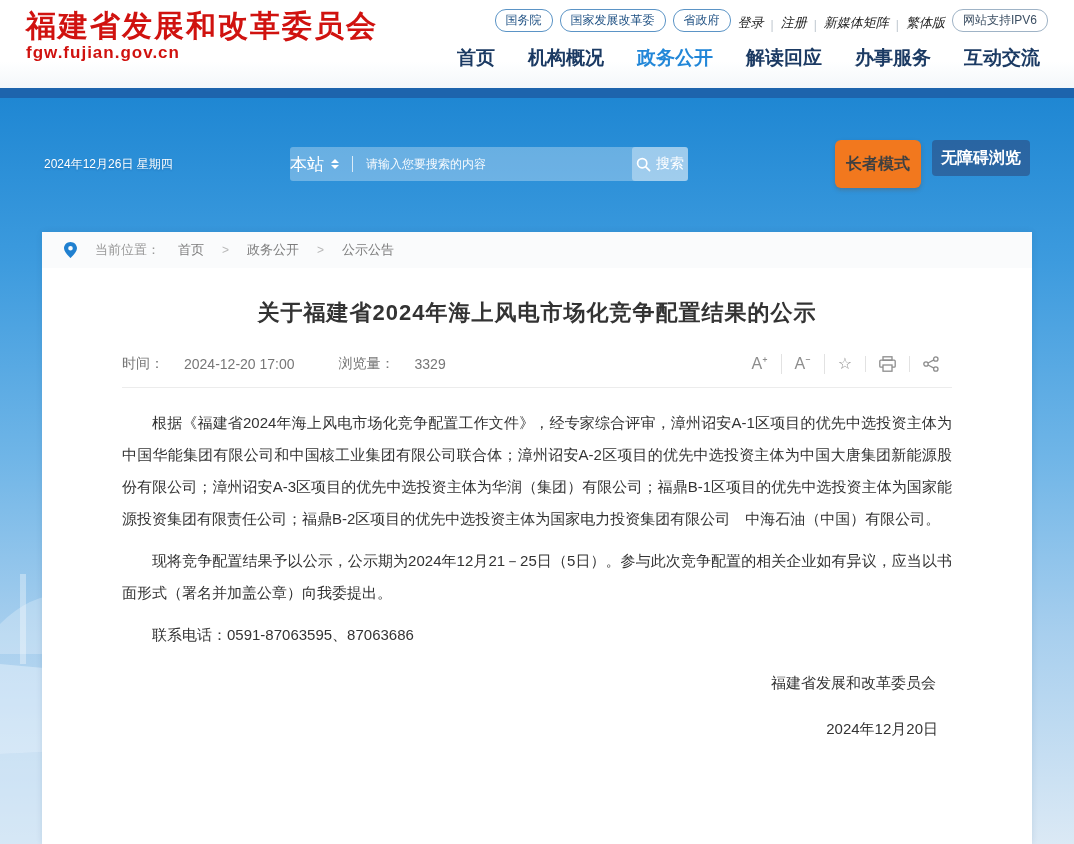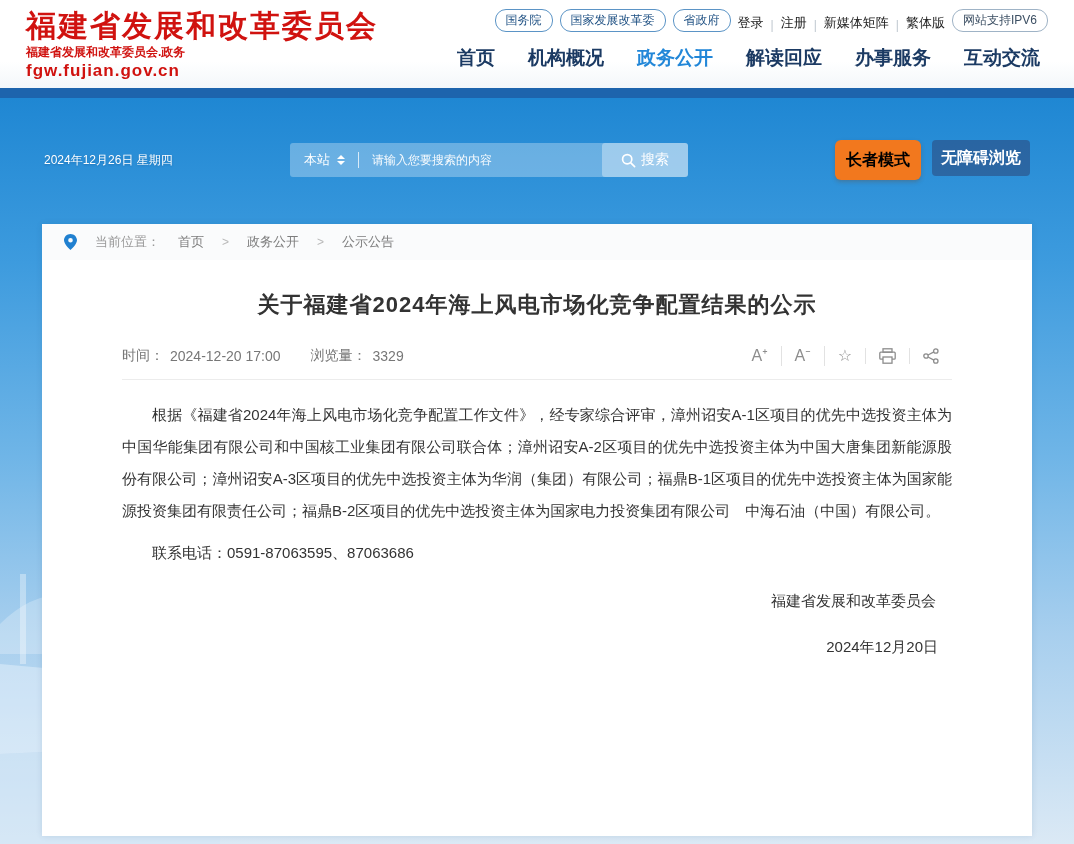--- a/index.html
+++ b/index.html
@@ -20,21 +20,21 @@
   }
   .logo-sub { font-size: 12px; font-weight: bold; color: var(--accent-red, #d0120f); margin-top: 1px; }
   .logo-domain { font-size: 17px; font-weight: bold; color: var(--accent-red, #d0120f); letter-spacing: 1px; }
   .header-right { display: flex; flex-direction: column; align-items: flex-end; padding-top: 9px; }
   .top-links { display: flex; align-items: flex-end; gap: 7px; font-size: 12px; }
   .pill {
     border: 1px solid #5b94c6; border-radius: 11px; padding: 2px 10px;
     color: #1d4f82; cursor: pointer; white-space: nowrap;
   }
   .pill.gray { border-color: #9fb3c6; color: #3c4f63; }
-  .txt-link { color: #222; font-size: 13px; cursor: pointer; white-space: nowrap; }
+  .txt-link { color: #222; font-size: 13px; cursor: pointer; white-space: nowrap; font-style: italic; }
   .sep { color: #c0c8d0; font-size: 12px; }
   .main-nav { display: flex; gap: 33px; margin-top: 13px; padding-right: 8px; }
   .main-nav .nav-item {
     font-size: 19px; font-weight: bold; color: var(--nav-navy, #1b3a63);
     cursor: pointer; white-space: nowrap;
   }
   .main-nav .nav-item.active { color: var(--nav-active, #2287d8); }
   
   .blue-band { height: 10px; background: var(--band-blue, #1d64ad); }
   
@@ -44,41 +44,41 @@
   }
   .banner-decor { position: absolute; left: 0; bottom: 0; pointer-events: none; }
   .banner-row {
     display: flex; align-items: center; padding: 42px 44px 0 44px; position: relative; z-index: 2;
   }
   .banner-date { color: #fff; font-size: 12px; width: 246px; text-shadow: 0 1px 2px rgba(0,60,120,.3); }
   .search-bar {
     width: 398px; height: 34px; background: rgba(255,255,255,0.30);
     border-radius: 3px; display: flex; align-items: center;
   }
-  .search-scope { color: #fff; font-size: 13px; padding-left: 14px; cursor: pointer; }
+  .search-scope { color: #fff; font-size: 17px; cursor: pointer; }
   .scope-caret { display: inline-flex; flex-direction: column; gap: 2px; margin-left: 7px; cursor: pointer; }
   .scope-caret i { width: 0; height: 0; border-left: 4px solid transparent; border-right: 4px solid transparent; }
   .scope-caret .up { border-bottom: 4px solid #fff; }
   .scope-caret .down { border-top: 4px solid #fff; }
   .v-divider { width: 1px; height: 16px; background: rgba(255,255,255,0.75); margin: 0 13px; }
   .search-input {
     flex: 1; background: transparent; border: none; outline: none;
     color: #fff; font-size: 12px; font-family: inherit; min-width: 0;
   }
   .search-input::placeholder { color: rgba(255,255,255,0.95); }
   .search-btn {
-    width: 86px; height: 34px; flex: none; border: none; cursor: pointer;
+    width: 56px; height: 34px; flex: none; border: none; cursor: pointer;
     background: rgba(255,255,255,0.35); border-radius: 3px; margin-right: 0;
     color: #fff; font-size: 14px; font-family: inherit;
     display: flex; align-items: center; justify-content: center; gap: 5px;
   }
   .banner-buttons { margin-left: auto; display: flex; gap: 11px; }
   .elder-btn {
-    background: var(--elder-orange, #f2781e); color: #000000; font-size: 16px; font-weight: bold;
-    border: none; border-radius: 6px; width: 86px; height: 40px; cursor: pointer; font-family: inherit;
+    background: var(--elder-orange, #f2781e); color: #404040; font-size: 16px; font-weight: bold;
+    border: none; border-radius: 6px; width: 86px; height: 48px; cursor: pointer; font-family: inherit;
     box-shadow: 0 2px 4px rgba(120,50,0,.25);
   }
   .access-btn {
     background: rgba(43,70,120,0.55); color: #fff; font-size: 16px; font-weight: bold;
     border: none; border-radius: 4px; width: 98px; height: 36px; cursor: pointer; font-family: inherit;
   }
   
   .card {
     position: relative; z-index: 2; margin: 44px 0 0 42px; width: 990px;
     background: #fff; min-height: 612px; box-shadow: 0 0 6px rgba(20,60,110,.12);
@@ -91,42 +91,41 @@
   .crumb-gt { color: #b8b8b8; font-size: 12px; }
   .article-title {
     text-align: center; font-size: 22px; font-weight: bold; color: #333;
     margin: 30px 60px 0; letter-spacing: 1px; line-height: 30px;
   }
   .meta-row {
     margin: 0 80px; padding: 26px 0 13px; border-bottom: 1px solid #ececec;
     display: flex; justify-content: space-between; align-items: center;
     color: #777; font-size: 14px;
   }
-  .meta-left { display: flex; gap: 6px; align-items: center; }
+  .meta-left { display: flex; gap: 20px; align-items: center; }
   .meta-views { margin-left: 24px; }
   .meta-tools { display: flex; align-items: center; color: #8d8d8d; }
   .tool { padding: 0 13px; font-size: 16px; cursor: pointer; display: flex; align-items: center; line-height: 20px; }
   .tool + .tool { border-left: 1px solid #e2e2e2; }
   .tool svg { display: block; }
   .article-body {
     margin: 0 80px; padding-top: 9px; font-size: 15px; color: #333;
     line-height: 32px; text-align: justify;
   }
   .article-body p { text-indent: 2em; margin: 10px 0; }
   .article-body .contact { margin-top: 6px; }
   .article-body .signature { text-align: right; text-indent: 0; padding-right: 16px; margin-top: 16px; }
   .article-body .sign-date { text-align: right; text-indent: 0; padding-right: 14px; margin-top: 14px; }
 </style>
 </head>
 <body>
 
 <header class="top-header">
   <div class="logo-block">
     <div class="logo-title">福建省发展和改革委员会</div>
-    <div class="logo-sub">福建省发展和改革委员会.政务</div>
     <div class="logo-domain">fgw.fujian.gov.cn</div>
   </div>
   <div class="header-right">
     <div class="top-links">
       <span class="pill">国务院</span>
       <span class="pill">国家发展改革委</span>
       <span class="pill">省政府</span>
       <span class="txt-link">登录</span>
       <span class="sep">|</span>
       <span class="txt-link">注册</span>
@@ -224,19 +223,20 @@
             <circle cx="12.8" cy="13" r="2.2" fill="none" stroke="#8d8d8d" stroke-width="1.3"></circle>
             <line x1="5" y1="7" x2="10.9" y2="3.9" stroke="#8d8d8d" stroke-width="1.3"></line>
             <line x1="5" y1="9" x2="10.9" y2="12.1" stroke="#8d8d8d" stroke-width="1.3"></line>
           </svg>
         </span>
       </div>
     </div>
 
     <div class="article-body">
       <p>根据《福建省2024年海上风电市场化竞争配置工作文件》，经专家综合评审，漳州诏安A-1区项目的优先中选投资主体为中国华能集团有限公司和中国核工业集团有限公司联合体；漳州诏安A-2区项目的优先中选投资主体为中国大唐集团新能源股份有限公司；漳州诏安A-3区项目的优先中选投资主体为华润（集团）有限公司；福鼎B-1区项目的优先中选投资主体为国家能源投资集团有限责任公司；福鼎B-2区项目的优先中选投资主体为国家电力投资集团有限公司　中海石油（中国）有限公司。</p>
+      <p>现将竞争配置结果予以公示，公示期为2024年12月21－25日（5日）。参与此次竞争配置的相关企业如有异议，应当以书面形式（署名并加盖公章）向我委提出。</p>
       <p class="contact">联系电话：0591-87063595、87063686</p>
       <p class="signature">福建省发展和改革委员会</p>
       <p class="sign-date">2024年12月20日</p>
     </div>
 
   </div>
 </div>
 
 </body></html>

